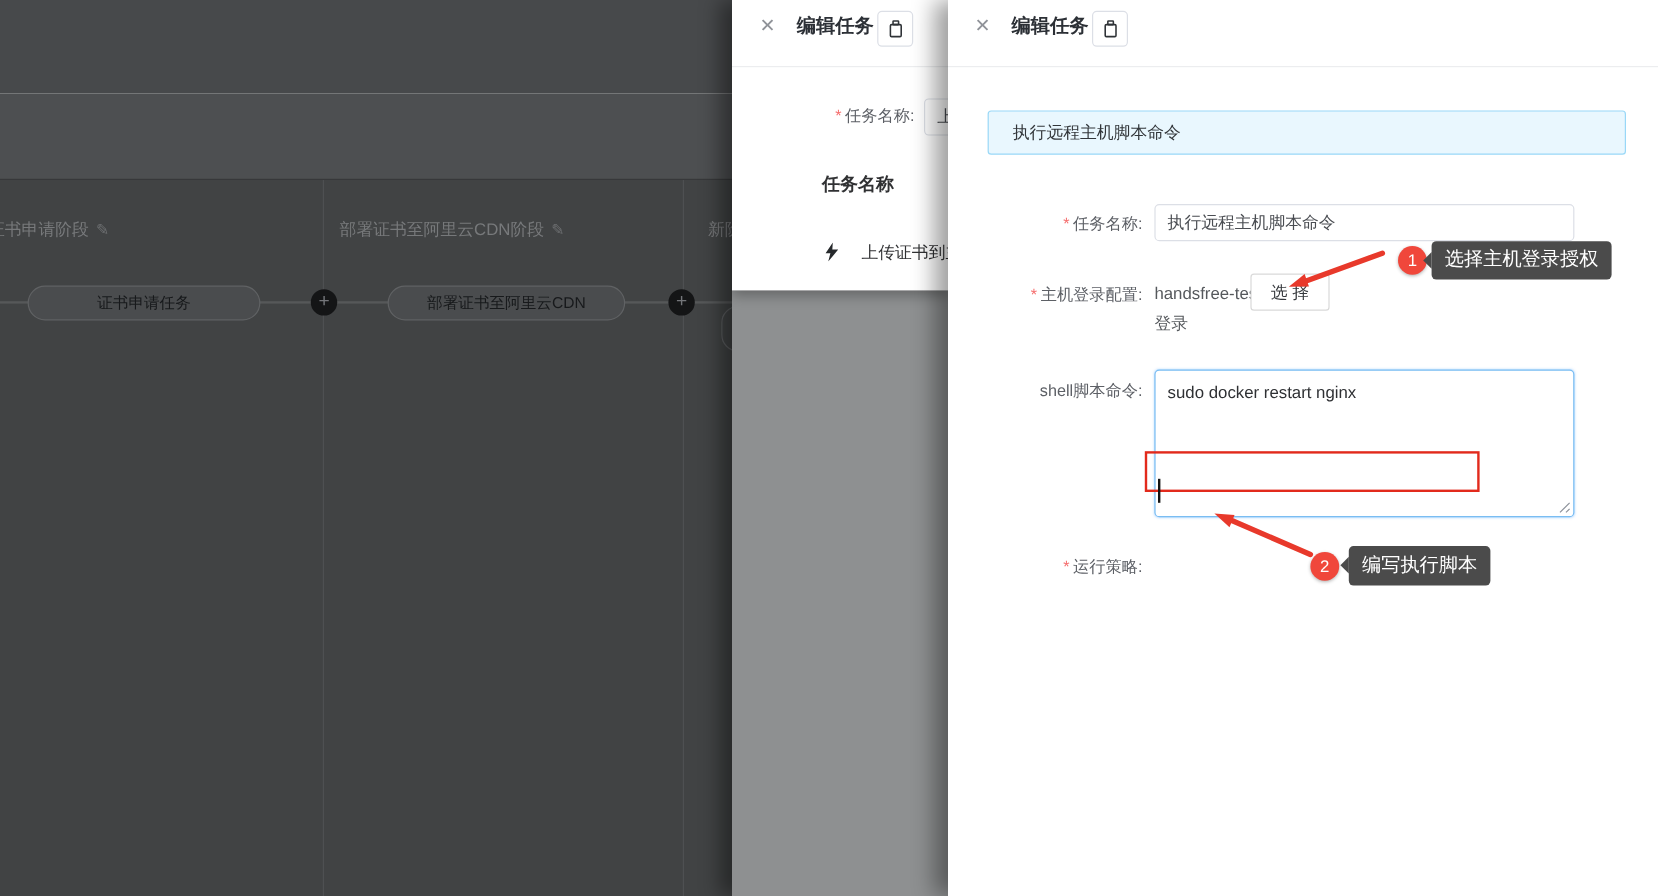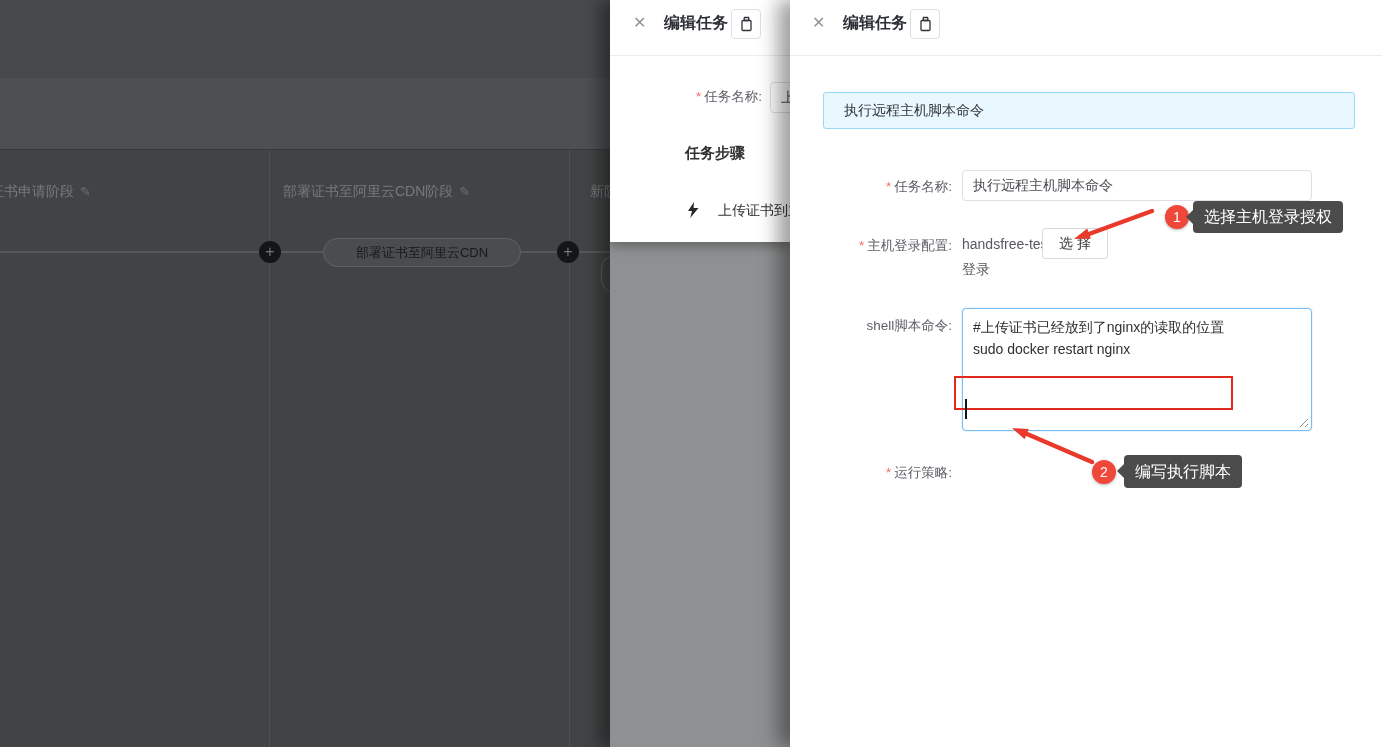--- a/index.html
+++ b/index.html
@@ -83,20 +83,21 @@
     <div class="stage-label" style="left:-10px;">
       <span>证书申请阶段</span><span class="pencil">✎</span>
     </div>
     <div class="stage-label" style="left:283px;">
       <span>部署证书至阿里云CDN阶段</span><span class="pencil">✎</span>
     </div>
     <div class="stage-label" style="left:590px;width:20px;overflow:hidden;">
       <span>新阶段</span>
     </div>
 
+    <div class="task-pill" style="left:23px;width:194px;">证书申请任务</div>
     <div class="plus-btn" style="left:259px;">
       <span>+</span>
     </div>
     <div class="task-pill" style="left:323px;width:198px;">部署证书至阿里云CDN</div>
     <div class="plus-btn" style="left:557px;">
       <span>+</span>
     </div>
     <div class="pill-partial"></div>
   </div>
 
@@ -110,21 +111,21 @@
           <rect x="5.2" y="1.5" width="4.6" height="3" rx="0.5" fill="none" stroke="#2f3337" stroke-width="1.3"></rect>
         </svg>
       </div>
       <div class="hdr-divider"></div>
 
       <div class="form-label" style="left:0;top:88px;width:152px;">
         <span class="req">*</span><span>任务名称:</span>
       </div>
       <div class="text-input" style="left:160px;top:82px;width:90px;">上传证书到主机</div>
 
-      <div class="steps-heading" style="left:75px;top:144px;">任务步骤</div>
+      <div class="steps-heading" style="left:75px;top:144px;">任务名称</div>
 
       <div class="step-row" style="left:77px;top:202px;">
         <svg width="13" height="16" viewBox="0 0 13 16" style="vertical-align:-3px;">
           <polygon points="7,0 1,9 5,9 3.2,16 11.5,6 6.6,6" fill="#26292c"></polygon>
         </svg>
         <span style="margin-left:14px;">上传证书到主机</span>
       </div>
     </div>
   </div>
 
@@ -148,21 +149,20 @@
 
     <div class="form-label" style="left:0;top:237px;width:162px;">
       <span class="req">*</span><span>主机登录配置:</span>
     </div>
     <div class="value-text" style="left:172px;top:236px;">handsfree-test</div>
     <div class="mini-btn" style="left:252px;top:228px;">选 择</div>
     <div class="value-text" style="left:172px;top:261px;">登录</div>
 
     <div class="form-label" style="left:0;top:317px;width:162px;">shell脚本命令:</div>
     <div class="textarea">
-      <div class="line">#上传证书已经放到了nginx的读取的位置</div>
       <div class="line">sudo docker restart nginx</div>
       <svg width="13" height="13" viewBox="0 0 13 13" style="position:absolute;right:2px;bottom:2px;">
         <line x1="12" y1="4" x2="4" y2="12" stroke="#8a8f99" stroke-width="1"></line>
         <line x1="12" y1="9" x2="9" y2="12" stroke="#8a8f99" stroke-width="1"></line>
       </svg>
     </div>
 
     <div class="form-label" style="left:0;top:464px;width:162px;">
       <span class="req">*</span><span>运行策略:</span>
     </div>

